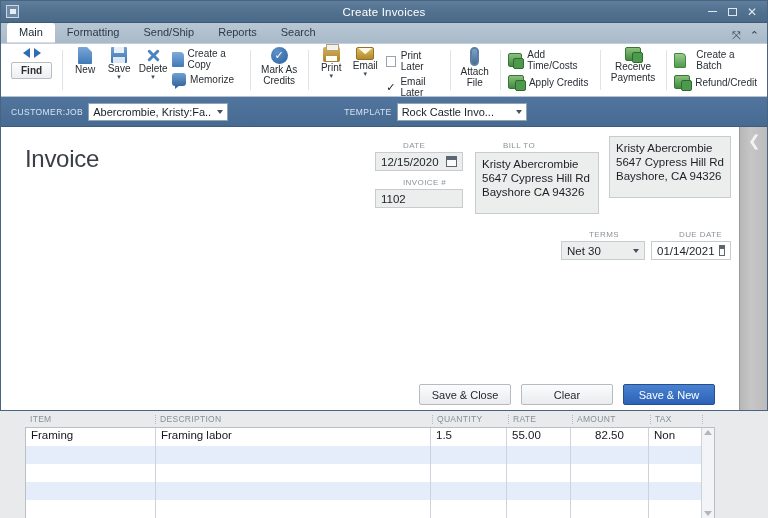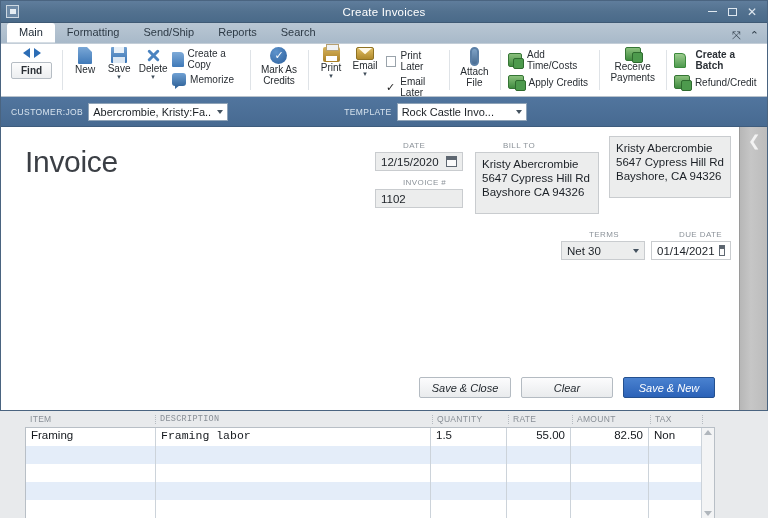--- a/index.html
+++ b/index.html
@@ -165,21 +165,21 @@
   .form { flex: 1 1 auto; position: relative; background: #ffffff; padding: 0; min-width: 0; }
   .sidepanel {
     width: 28px; flex: 0 0 28px;
     background: linear-gradient(to right,#b7b7b7,#c6c6c6 40%,#bcbcbc);
     border-left: 1px solid #9a9a9a;
     position: relative;
   }
   .sp-chev { position: absolute; top: 6px; left: 8px; color: #f3f3f3; font-size: 15px; line-height: 1; }
 
   
-  .inv-title { position: absolute; left: 24px; top: 18px; font-size: 30px; color: #3b3f45; font-weight: 400; letter-spacing: -.3px; }
+  .inv-title { position: absolute; left: 24px; top: 18px; font-size: 24px; color: #3b3f45; font-weight: 400; letter-spacing: -.3px; }
 
   .fl { position: absolute; }
   .flabel { font-size: 8px; color: #8b9299; letter-spacing: .4px; text-transform: uppercase; margin-bottom: 2px; padding-left: 28px; }
   .fbox {
     background: #eceded; border: 1px solid #c9cccf; height: 19px;
     font-size: 11.5px; color: #1b2026; display: flex; align-items: center;
     padding: 0 5px; gap: 4px;
   }
   .fbox.white { background: #ffffff; }
   .cal { width: 11px; height: 11px; border: 1px solid #5d6670; background: #fafafa; position: relative; margin-left: auto; }
@@ -200,31 +200,31 @@
   .grid-body { border: 1px solid #b8bfc6; background: #fff; display: flex; }
   .grid-rows { flex: 1 1 auto; min-width: 0; }
   .grow { display: flex; height: 18px; font-size: 11.5px; color: #14181d; }
   .grow.alt { background: #e4edf9; }
   .grow > div {
     padding: 1px 5px 0 5px; overflow: hidden; white-space: nowrap;
     border-right: 1px solid #ccd3da;
   }
   .grow > div:last-child { border-right: none; }
   .c-item { width: 130px; flex: 0 0 130px; }
-  .c-desc { flex: 1 1 auto; font-family: Liberation Mono, monospace; }
+  .c-desc { flex: 1 1 auto; }
   .c-qty { width: 76px; flex: 0 0 76px; }
-  .c-rate { width: 64px; flex: 0 0 64px; text-align: right; }
-  .c-amt { width: 78px; flex: 0 0 78px; text-align: right; }
+  .c-rate { width: 64px; flex: 0 0 64px; text-align: left; }
+  .c-amt { width: 78px; flex: 0 0 78px; text-align: center; }
   .c-tax { width: 52px; flex: 0 0 52px; }
   .gsb { width: 13px; flex: 0 0 13px; background: #f3f4f5; border-left: 1px solid #ccd3da; display: flex; flex-direction: column; justify-content: space-between; align-items: center; padding: 2px 0; }
   .gsb .ar { width:0;height:0;border-left:4px solid transparent;border-right:4px solid transparent; }
   .gsb .up { border-bottom: 5px solid #b0b6bc; }
   .gsb .dn { border-top: 5px solid #b0b6bc; }
 
-  .btnrow { position: absolute; right: 24px; bottom: 12px; display: flex; gap: 10px; font-style: italic; }
+  .btnrow { position: absolute; right: 24px; bottom: 5px; display: flex; gap: 10px; }
   .btn {
     height: 21px; min-width: 92px; font-size: 11px; color: #1e242a;
     border: 1px solid #b4bbc2; background: linear-gradient(to bottom,#fcfcfd,#e9ebed);
     border-radius: 2px; display: flex; align-items: center; justify-content: center;
   }
   .btn.primary {
     background: linear-gradient(to bottom,#4a82d0,#2b62b8);
     border: 1px solid #24508f; color: #ffffff;
   }
 </style>
@@ -356,21 +356,21 @@
       <div class="rgroup">
         <div class="rbtn">
           <span class="ico ico-green"></span>
           <span class="lbl">Receive</span>
           <span class="lbl">Payments</span>
         </div>
       </div>
 
       <div class="rgroup">
         <div style="display:flex;flex-direction:column;gap:4px;padding:3px 4px 0 2px;">
-          <div style="display:flex;align-items:center;gap:10px;font-weight:bold;">
+          <div style="display:flex;align-items:center;gap:10px;">
             <span class="ico ico-greendoc"></span>
             <span class="lbl">Create a Batch</span>
           </div>
           <div style="display:flex;align-items:center;gap:5px;">
             <span class="ico ico-green"></span>
             <span class="lbl">Refund/Credit</span>
           </div>
         </div>
       </div>
 

